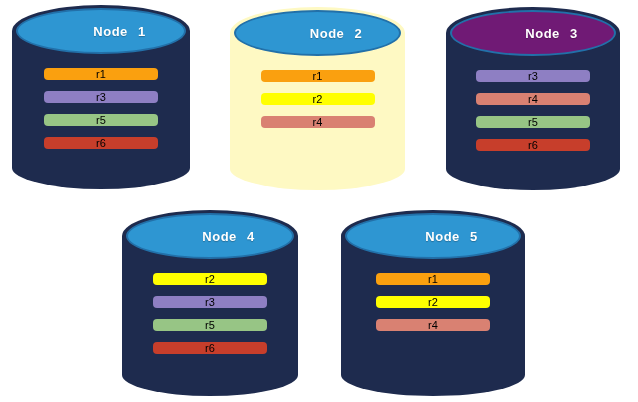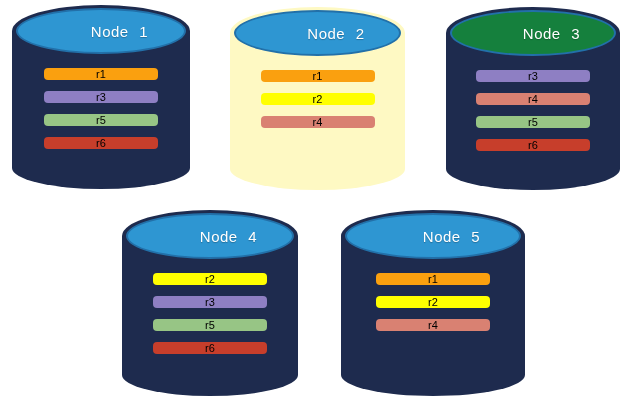--- a/index.html
+++ b/index.html
@@ -34,22 +34,22 @@
     background: #2E96D2;
     border: 2px solid #2270A9;
     border-radius: 50%;
     box-sizing: border-box;
     display: flex;
     align-items: center;
     justify-content: center;
   }
   .node-title {
     color: #ffffff;
-    font-size: 15px;
-    font-weight: normal;
+    font-size: 13px;
+    font-weight: bold;
     letter-spacing: 0.5px;
     word-spacing: 6px;
     text-shadow: 0 1px 1px rgba(0,0,0,0.25);
     white-space: nowrap;
     padding-left: 37px;
   }
   .bars {
     position: absolute;
     top: 63px; left: 0; right: 0;
   }
@@ -91,21 +91,21 @@
     <div class="bars">
   <div class="bar" style="background: rgb(250, 160, 15); color: rgb(0, 0, 0);">r1</div>
 
   <div class="bar" style="background: rgb(255, 255, 0); color: rgb(0, 0, 0);">r2</div>
 
   <div class="bar" style="background: rgb(217, 129, 114); color: rgb(0, 0, 0);">r4</div>
 </div>
   </div>
 
   <div class="cylinder node-3" style="background: rgb(30, 43, 78);">
-    <div class="cyl-top" style="background: #15803d; border-color: rgb(34, 112, 169);">
+    <div class="cyl-top" style="background: #701a75; border-color: rgb(34, 112, 169);">
       <span class="node-title" style="color: rgb(255, 255, 255);">Node 3</span>
     </div>
     <div class="bars">
   <div class="bar" style="background: rgb(142, 127, 195); color: rgb(0, 0, 0);">r3</div>
 
   <div class="bar" style="background: rgb(217, 129, 114); color: rgb(0, 0, 0);">r4</div>
 
   <div class="bar" style="background: rgb(151, 197, 133); color: rgb(0, 0, 0);">r5</div>
 
   <div class="bar" style="background: rgb(199, 62, 43); color: rgb(0, 0, 0);">r6</div>

